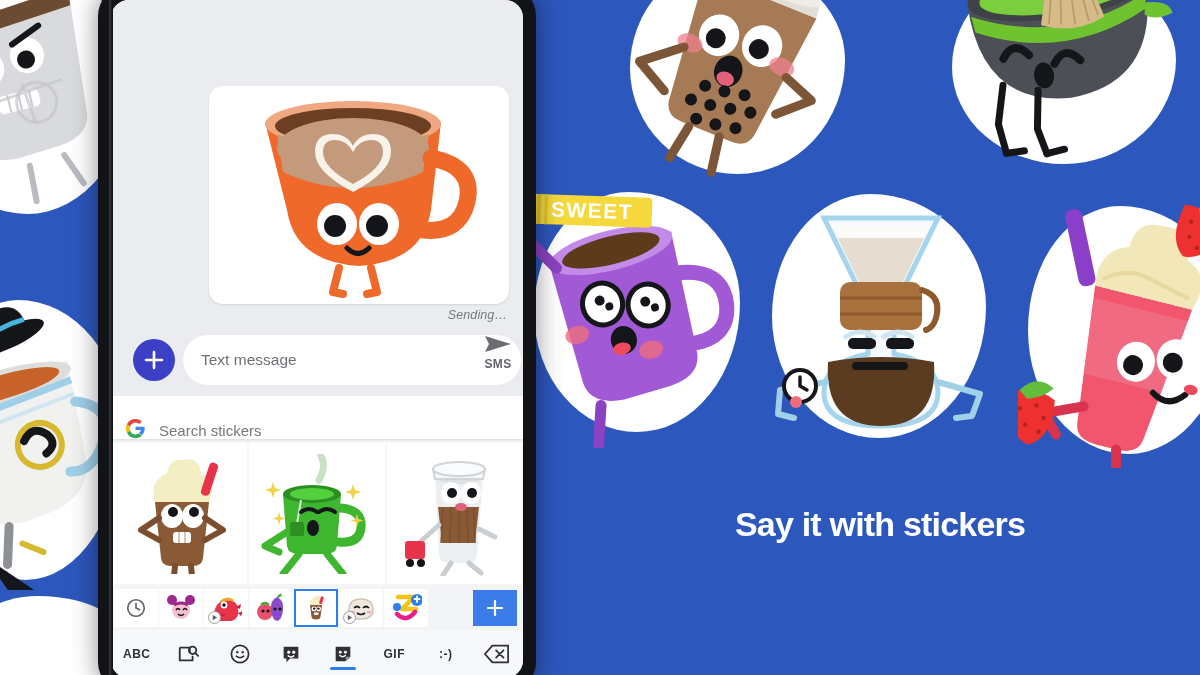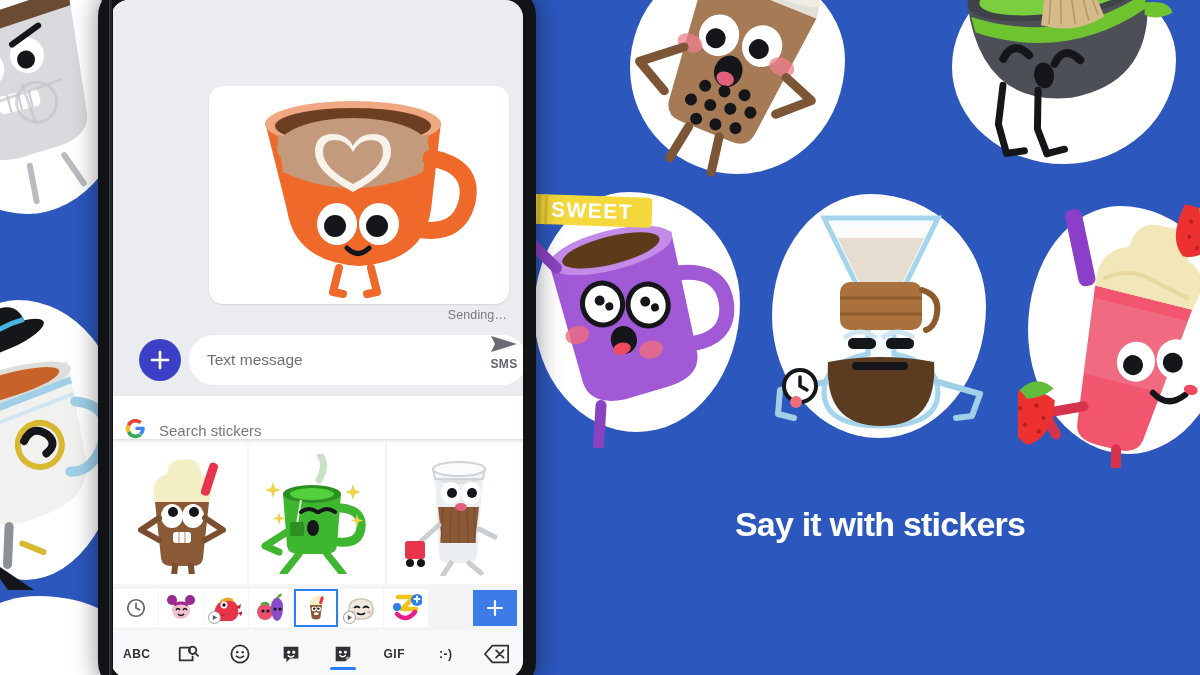--- a/index.html
+++ b/index.html
@@ -48,25 +48,25 @@
   #convo { position: absolute; left:0; top:0; right:0; height: 320px; background: #ebecf0; }
   #bubble {
     position: absolute; right: 14px; top: 86px;
     width: 300px; height: 218px;
     background: #ffffff; border-radius: 14px;
     box-shadow: 0 1px 2px rgba(0,0,0,.10);
     overflow: hidden;
   }
   #sending {
     position: absolute; right: 16px; top: 308px;
-    font-size: 12.5px; color: #76797e; letter-spacing: .1px;
-  }
-
-  
-  #compose { position: absolute; left:16px; top: 326px; width: 412px; height: 68px; background:#ebecf0; }
+    font-size: 12.5px; color: #76797e; letter-spacing: .1px; font-style: italic;
+  }
+
+  
+  #compose { position: absolute; left:10px; top: 326px; width: 412px; height: 68px; background:#ebecf0; }
   #plusbtn {
     position:absolute; left: 12px; top: 13px; width: 42px; height: 42px;
     border-radius: 50%; background:#3c40c6;
     display:flex; align-items:center; justify-content:center;
   }
   #plusbtn svg { display:block; }
   #textfield {
     position:absolute; left: 62px; top: 9px; width: 338px; height: 50px;
     background:#ffffff; border-radius: 25px;
     display:flex; align-items:center;

